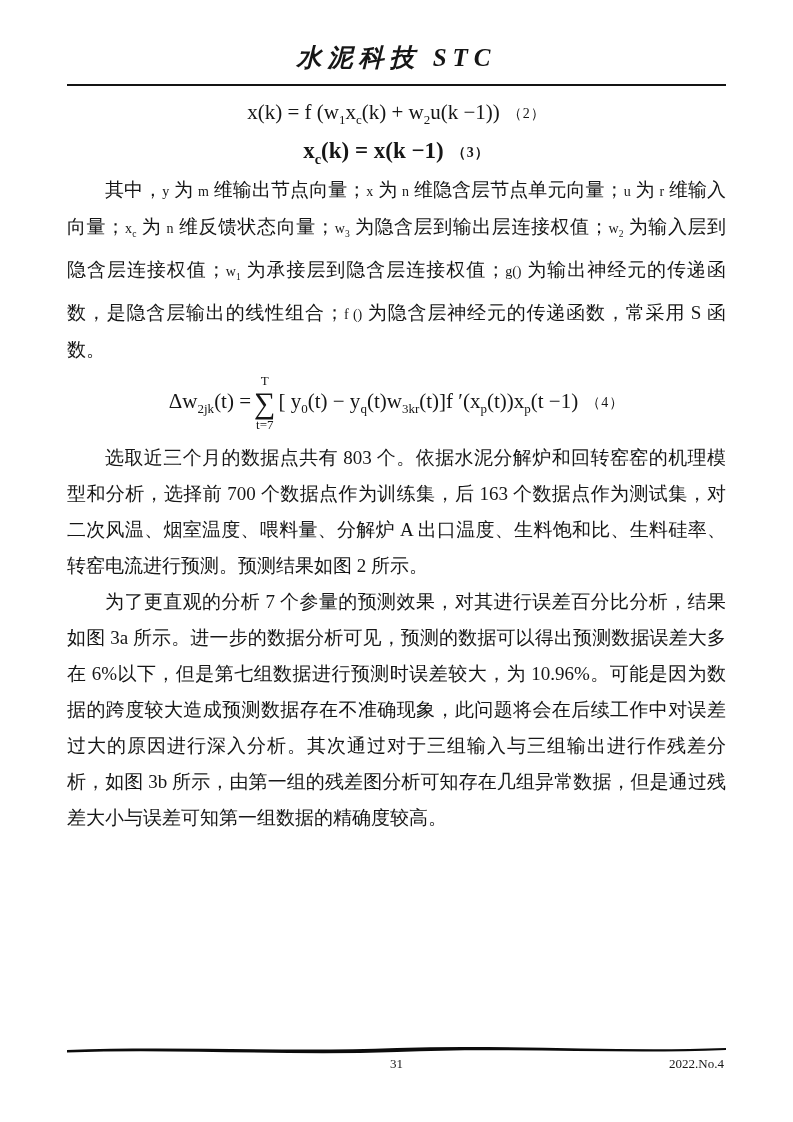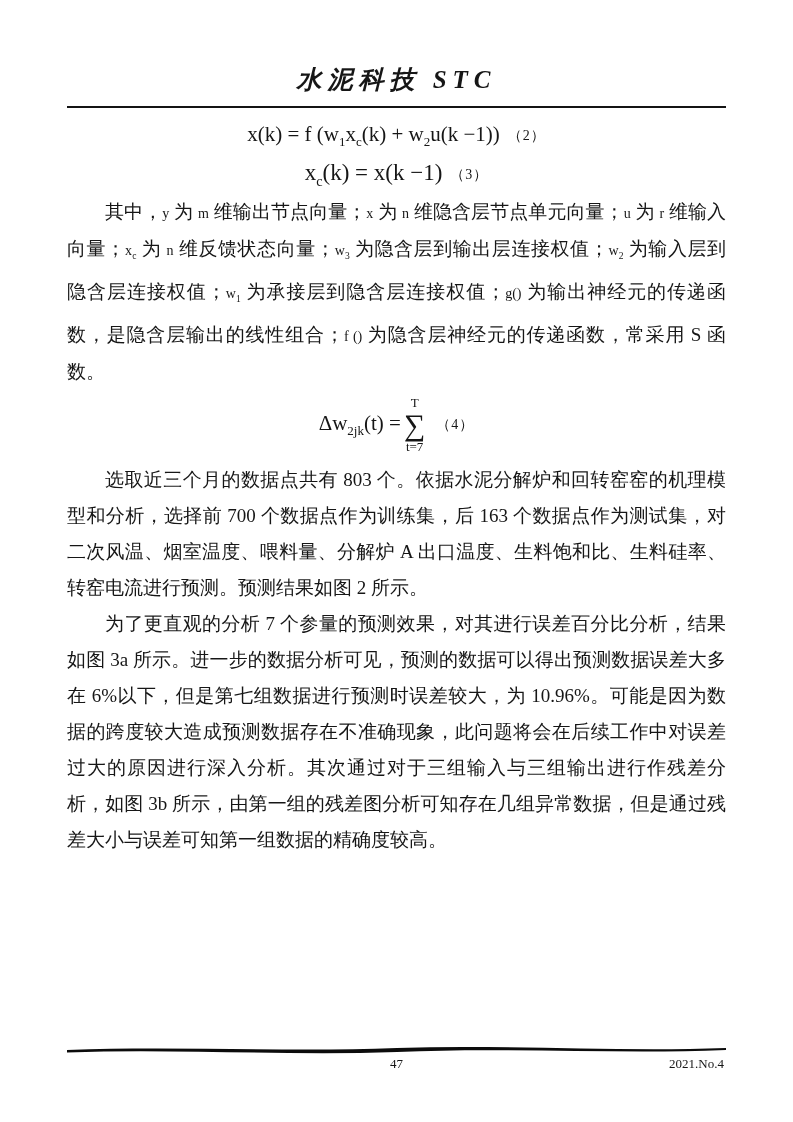--- a/index.html
+++ b/index.html
@@ -11,41 +11,41 @@
     color: #161616;
     font-family: "Liberation Serif", "DejaVu Serif", serif;
   }
   .content {
     position: absolute;
     left: 67px; top: 0;
     width: 659px;
   }
   
   .journal-title {
-    margin-top: 64px;
+    margin-top: 42px;
     text-align: center;
     font-size: 25px;
     line-height: 32px;
     letter-spacing: 6px;
     font-weight: 600;
     font-style: italic;
   }
   .header-rule {
     margin-top: 10px;
     border-bottom: 2.5px solid #141414;
   }
   
   .eq-row {
     display: flex;
     justify-content: center;
     align-items: center;
     font-family: "Liberation Serif", "DejaVu Serif", serif;
   }
   .eq-2 { margin-top: 8px; height: 40px; font-size: 21px; }
-  .eq-3 { height: 38px; font-size: 23px; }
+  .eq-3 { height: 38px; font-size: 23px; font-weight: bold; }
   .eq-4 { margin: 6px 0 8px 0; font-size: 21px; }
   .eq-body { white-space: nowrap; }
   .eq-body sub { font-size: 0.62em; }
   .eq-no {
     font-size: 14px;
     margin-left: 8px;
     letter-spacing: 1px;
   }
   .sum-stack {
     display: inline-flex;
@@ -111,32 +111,33 @@
   <p class="para para-first">其中，<v>y</v> 为 <v>m</v> 维输出节点向量；<v>x</v> 为 <v>n</v> 维隐含层节点单元向量；<v>u</v> 为 <v>r</v> 维输入向量；<v>x<sub>c</sub></v> 为 <v>n</v> 维反馈状态向量；<v>w<sub>3</sub></v> 为隐含层到输出层连接权值；<v>w<sub>2</sub></v> 为输入层到隐含层连接权值；<v>w<sub>1</sub></v> 为承接层到隐含层连接权值；<v>g()</v> 为输出神经元的传递函数，是隐含层输出的线性组合；<v>f ()</v> 为隐含层神经元的传递函数，常采用 S 函数。</p>
 
 
   <div class="eq-row eq-4">
     <span class="eq-body">Δw<sub>2jk</sub>(t) =</span>
     <span class="sum-stack">
       <span class="sum-limit">T</span>
       <span class="sum-symbol">∑</span>
       <span class="sum-limit">t=7</span>
     </span>
+    <span class="eq-body">[ y<sub>0</sub>(t) − y<sub>q</sub>(t)w<sub>3kr</sub>(t)]f ′(x<sub>p</sub>(t))x<sub>p</sub>(t −1)</span>
     <span class="eq-no">（4）</span>
   </div>
 
 
   <p class="para">选取近三个月的数据点共有 803 个。依据水泥分解炉和回转窑窑的机理模型和分析，选择前 700 个数据点作为训练集，后 163 个数据点作为测试集，对二次风温、烟室温度、喂料量、分解炉 A 出口温度、生料饱和比、生料硅率、转窑电流进行预测。预测结果如图 2 所示。</p>
 
   <p class="para">为了更直观的分析 7 个参量的预测效果，对其进行误差百分比分析，结果如图 3a 所示。进一步的数据分析可见，预测的数据可以得出预测数据误差大多在 6%以下，但是第七组数据进行预测时误差较大，为 10.96%。可能是因为数据的跨度较大造成预测数据存在不准确现象，此问题将会在后续工作中对误差过大的原因进行深入分析。其次通过对于三组输入与三组输出进行作残差分析，如图 3b 所示，由第一组的残差图分析可知存在几组异常数据，但是通过残差大小与误差可知第一组数据的精确度较高。</p>
 
 </div>
 
 <div class="footer">
   <svg class="footer-line-svg" viewBox="0 0 659 10" preserveAspectRatio="none" xmlns="http://www.w3.org/2000/svg">
     <path fill="#0c0c0c" d="M0,6 C110,1.5 220,8.5 330,4 C440,0.5 550,8 659,4
          L659,6 C550,10.5 440,3 330,8 C220,12 110,4.5 0,8.5 Z"></path>
   </svg>
   <div class="footer-meta">
-    <span class="page-number">47</span>
-    <span class="issue-label">2021.No.4</span>
+    <span class="page-number">31</span>
+    <span class="issue-label">2022.No.4</span>
   </div>
 </div>
 
 </body></html>

